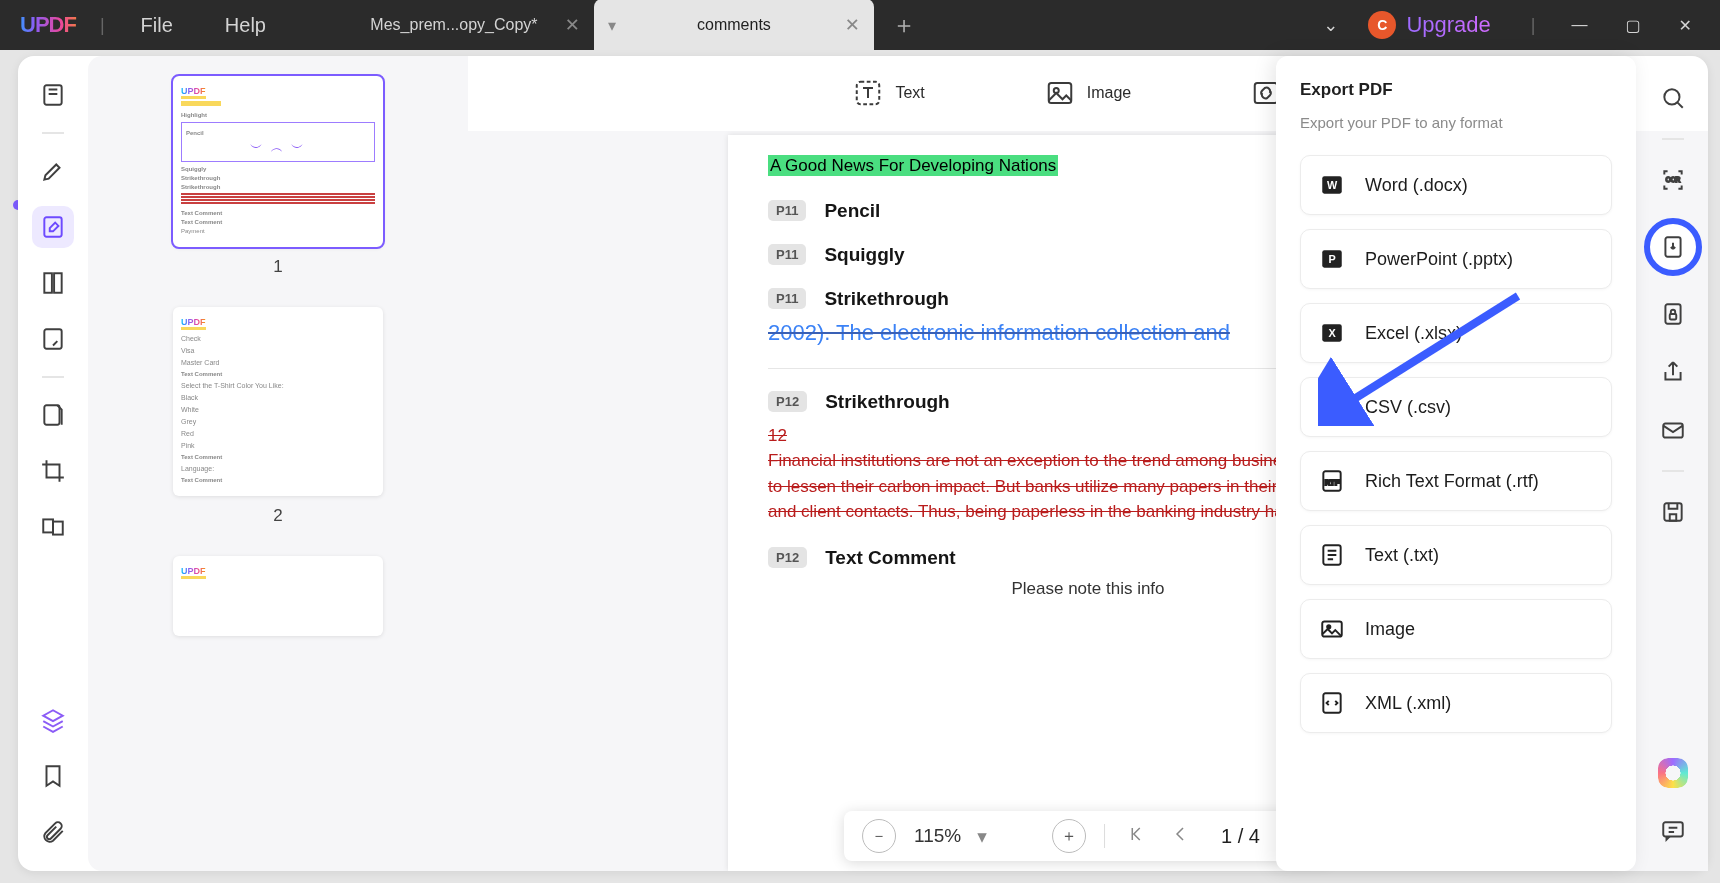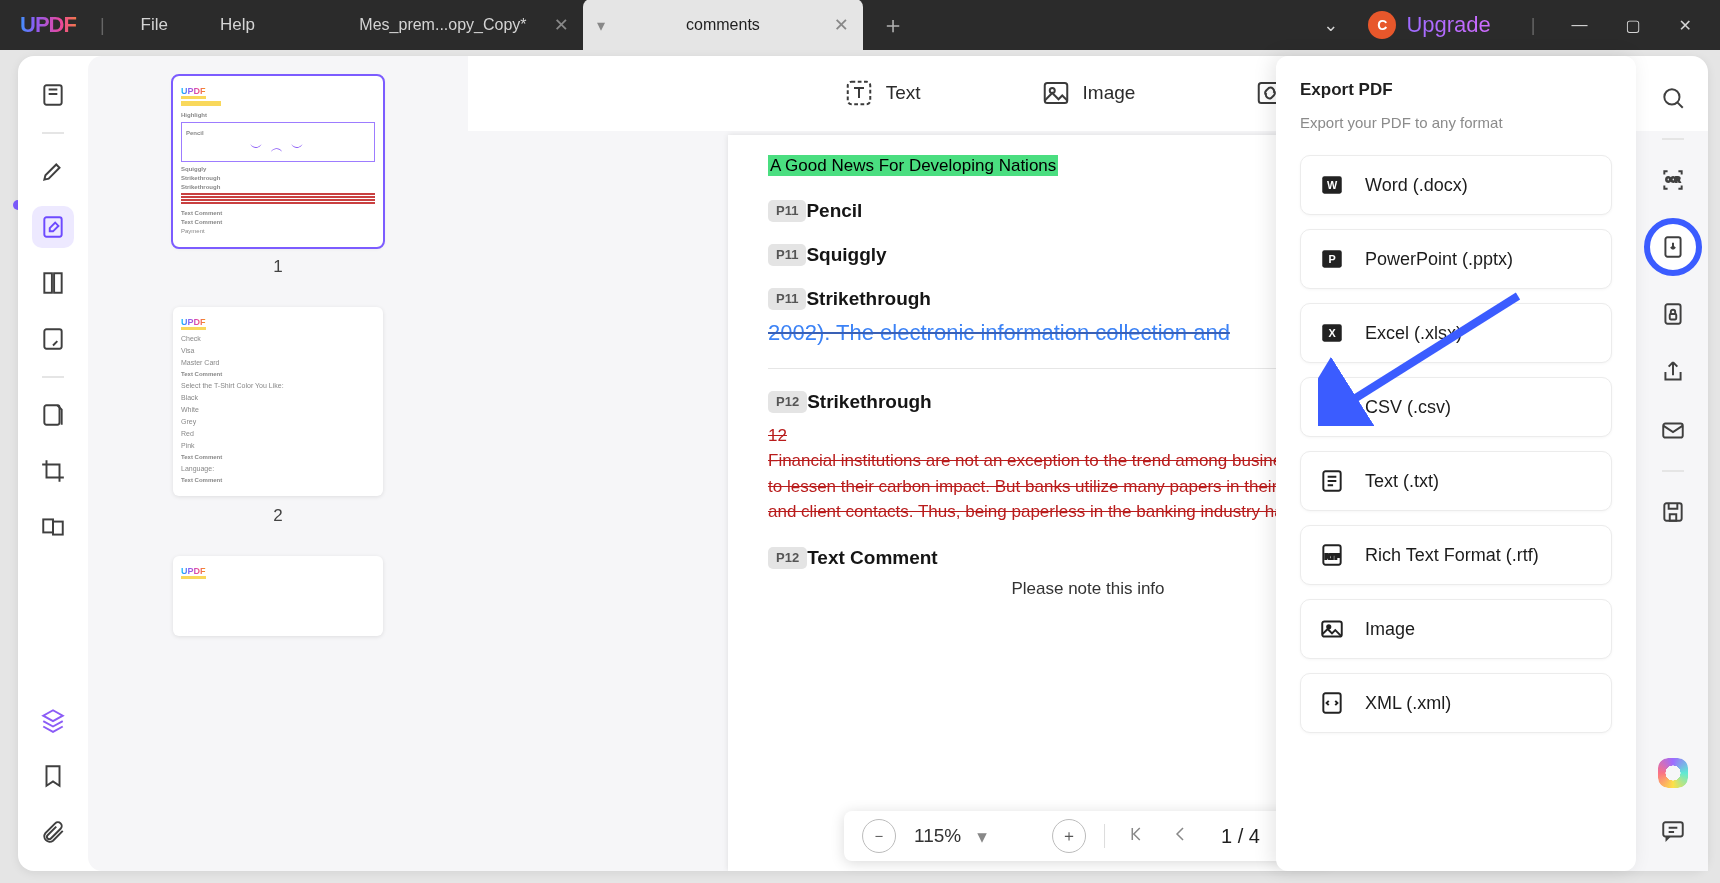--- a/index.html
+++ b/index.html
@@ -1,20 +1,20 @@
 <!DOCTYPE html>
 <html><head>
 <meta charset="utf-8">
 <style>
 *{margin:0;padding:0;box-sizing:border-box;font-family:-apple-system,BlinkMacSystemFont,"Segoe UI",sans-serif}
 body{width:1720px;height:883px;background:#e5e5e5;overflow:hidden;position:relative}
 .titlebar{height:50px;background:#2b2b2b;display:flex;align-items:center;padding:0 8px;gap:4px}
 .logo{font-weight:900;font-size:22px;letter-spacing:-1px;background:linear-gradient(90deg,#00bfff,#8b5cf6,#ec4899,#f59e0b);-webkit-background-clip:text;background-clip:text;color:transparent;padding:0 12px}
 .tb-sep{color:#666;padding:0 8px;font-size:18px}
-.tb-menu{color:#d4d4d4;font-size:17px;padding:0 24px;cursor:pointer}
+.tb-menu{color:#d4d4d4;font-size:20px;padding:0 24px;cursor:pointer}
 .tabs-region{display:flex;align-items:center;margin-left:20px;flex:1}
 .tab{display:flex;align-items:center;gap:20px;padding:0 16px;height:52px;color:#d4d4d4;font-size:16px;border-radius:8px 8px 0 0;min-width:280px;justify-content:center;position:relative}
 .tab.active{background:#e5e5e5;color:#1f1f1f}
 .tab .close{color:#888;font-size:18px;position:absolute;right:14px}
 .tab .dd{position:absolute;left:14px;color:#888}
 .new-tab{color:#b0b0b0;font-size:24px;padding:0 18px;cursor:pointer}
 .tb-right{display:flex;align-items:center;gap:18px;padding-right:10px}
 .tb-chevron{color:#d4d4d4;font-size:18px;padding:0 8px}
 .upgrade-pill{display:flex;align-items:center;gap:10px;padding:4px 14px 4px 4px;border-radius:6px;cursor:pointer}
 .upgrade-pill .av{width:28px;height:28px;border-radius:50%;background:#e7572b;color:#fff;display:flex;align-items:center;justify-content:center;font-size:14px;font-weight:600}
@@ -33,26 +33,26 @@
 .thumb-num{text-align:center;font-size:17px;color:#434343;margin-bottom:30px}
 .tc-logo{font-size:9px;font-weight:900;background:linear-gradient(90deg,#00bfff,#8b5cf6,#ec4899,#f59e0b);-webkit-background-clip:text;background-clip:text;color:transparent;display:inline-block;border-bottom:3px solid #f9d85b}
 .tc-highlight-box{height:5px;background:#f9d85b;width:40px;margin:2px 0 6px}
 .tc-row{margin:3px 0;font-size:6px}
 .tc-sel{border:1px solid #9d7cff;padding:4px;margin:4px 0}
 .tc-face{color:#8b5cf6;font-size:13px;letter-spacing:2px;text-align:center}
 .tc-redline{height:2px;background:#c94040;margin:1px 0}
 .tc-word{font-size:7px;margin:5px 0}
 .main{flex:1;display:flex;flex-direction:column;position:relative}
 .top-tools{display:flex;justify-content:center;gap:120px;padding:22px 0;border-bottom:1px solid transparent}
-.tool-item{display:flex;align-items:center;gap:12px;color:#2b2b2b;font-size:19px;cursor:pointer}
+.tool-item{display:flex;align-items:center;gap:12px;color:#2b2b2b;font-size:16px;cursor:pointer}
 .tool-item .ico{width:30px;height:30px;color:#3b3b3b}
 .doc{flex:1;background:#f6f6f8;display:flex;justify-content:center;padding-top:4px;overflow:hidden;position:relative}
 .page{width:720px;background:#fff;padding:20px 40px;box-shadow:0 0 6px rgba(0,0,0,0.1)}
 .hlgreen{background:#4ade80;color:#000;font-size:17px;padding:1px 2px;line-height:1.35;display:inline}
-.cmt-head{display:flex;margin:22px 0 10px}
+.cmt-head{display:flex;align-items:center;gap:18px;margin:22px 0 10px}
 .pchip{background:#e4e4e4;color:#555;font-size:13px;font-weight:700;padding:3px 8px;border-radius:5px}
 .cmt-title{font-size:19px;font-weight:700;color:#151515}
 .squig{color:#b91c1c;font-size:17px;text-decoration:underline wavy #b91c1c}
 .strk{color:#b91c1c;font-size:17px;text-decoration:line-through;text-decoration-color:#b91c1c;line-height:1.5}
 .strk-blue{color:#3b82f6;font-size:22px;text-decoration:line-through;text-decoration-color:#3960b5}
 .plain{color:#333;font-size:17px}
 .pencil-art{position:absolute;left:820px;top:90px}
 .hr-soft{border:none;border-top:1px solid #e6e6e6;margin:22px 0}
 .bottom-bar{position:absolute;bottom:10px;left:50%;transform:translateX(-50%);background:#fff;border-radius:8px;box-shadow:0 2px 14px rgba(0,0,0,0.15);display:flex;align-items:center;padding:8px 18px;gap:18px}
 .bb-btn{width:34px;height:34px;border-radius:50%;border:1.5px solid #bcbcbc;display:flex;align-items:center;justify-content:center;color:#555;cursor:pointer}
@@ -334,30 +334,30 @@
     <div class="fmt">
         <span class="fico"><svg viewBox="0 0 24 24" fill="none" stroke="#222" stroke-width="1.8">
             <rect x="4" y="3" width="16" height="18" rx="2"></rect>
             <rect x="7" y="12" width="10" height="5" fill="#222"></rect>
           </svg></span>
         <span class="flab">CSV (.csv)</span>
       </div>
     <div class="fmt">
         <span class="fico"><svg viewBox="0 0 24 24" fill="none" stroke="#222" stroke-width="1.8">
             <rect x="4" y="3" width="16" height="18" rx="2"></rect>
-            <path d="M8 8h8M8 12h8M8 16h5"></path>
-          </svg></span>
-        <span class="flab">Text (.txt)</span>
+            <text x="12" y="16" text-anchor="middle" fill="#222" font-size="7" font-weight="bold">RTF</text>
+          </svg></span>
+        <span class="flab">Rich Text Format (.rtf)</span>
       </div>
     <div class="fmt">
         <span class="fico"><svg viewBox="0 0 24 24" fill="none" stroke="#222" stroke-width="1.8">
             <rect x="4" y="3" width="16" height="18" rx="2"></rect>
-            <text x="12" y="16" text-anchor="middle" fill="#222" font-size="7" font-weight="bold">RTF</text>
-          </svg></span>
-        <span class="flab">Rich Text Format (.rtf)</span>
+            <path d="M8 8h8M8 12h8M8 16h5"></path>
+          </svg></span>
+        <span class="flab">Text (.txt)</span>
       </div>
     <div class="fmt">
         <span class="fico"><svg viewBox="0 0 24 24" fill="none" stroke="#222" stroke-width="1.8">
             <rect x="3" y="5" width="18" height="14" rx="2"></rect>
             <circle cx="9" cy="10" r="1.5" fill="#222"></circle>
             <path d="M3 17l5-5 4 4 3-3 6 6"></path>
           </svg></span>
         <span class="flab">Image</span>
       </div>
     <div class="fmt">

